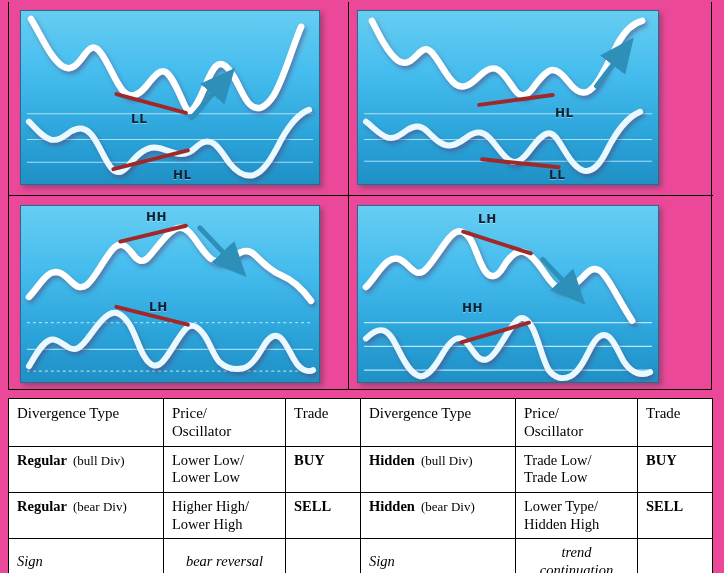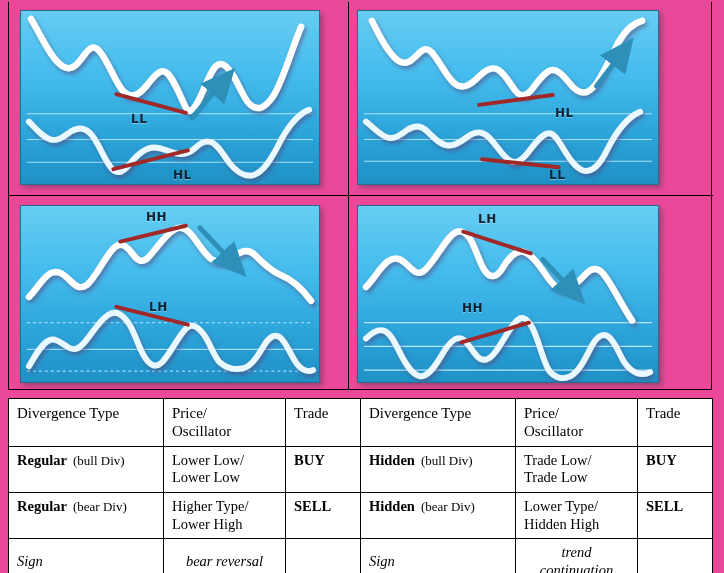--- a/index.html
+++ b/index.html
@@ -325,21 +325,21 @@
         </td>
         <td class="cell-trade">
           <span>BUY</span>
         </td>
       </tr>
       <tr>
         <td class="cell-type">
           <span>Regular</span><span class="sub">(bear Div)</span>
         </td>
         <td class="cell-po">
-          <span>Higher Type/</span><br>
+          <span>Higher High/</span><br>
           <span>Lower High</span>
         </td>
         <td class="cell-trade">
           <span>SELL</span>
         </td>
         <td class="cell-type">
           <span>Hidden</span><span class="sub">(bear Div)</span>
         </td>
         <td class="cell-po">
           <span>Lower Type/</span><br>

